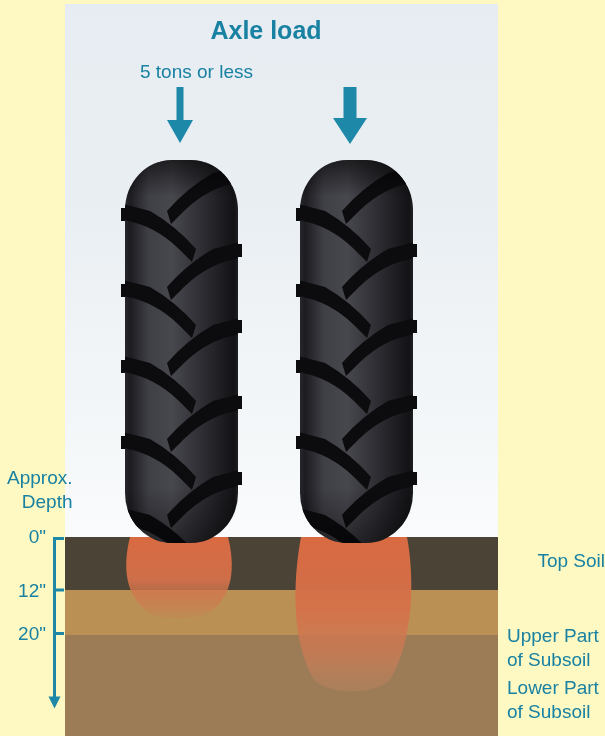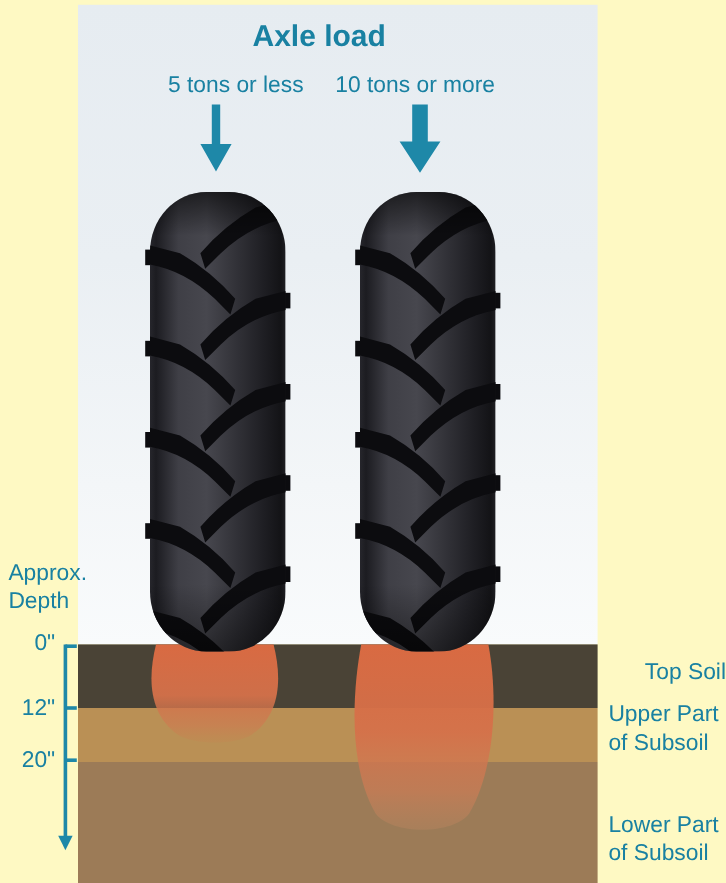--- a/index.html
+++ b/index.html
@@ -14,36 +14,36 @@
     position:absolute;left:65px;top:4px;width:433px;height:533px;
     background:linear-gradient(180deg,#e6ecf1 0%,#eaeff3 40%,#f3f6f8 75%,#f9fbfc 100%);
   }
   .soil{position:absolute;left:65px;top:537px;width:433px;height:199px;}
   .soil .layer{position:absolute;left:0;width:433px;}
   .layer-topsoil{top:0;height:53px;background:#4a4336;}
   .layer-upper{top:53px;height:45px;background:#ba9055;}
   .layer-lower{top:98px;height:101px;background:#9c7b57;}
   .scene-svg{position:absolute;left:0;top:0;}
   .teal{color:#1981a2;}
-  .label{position:absolute;font-size:19px;line-height:24px;}
+  .label{position:absolute;font-size:19px;line-height:24px;text-align:right;}
   .title{
     position:absolute;left:166px;top:16px;width:200px;
     text-align:center;font-size:25px;font-weight:bold;line-height:28px;
   }
   .load-label{position:absolute;top:60px;width:150px;text-align:center;}
   .load-label-1{left:103px;text-align:right;}
   .load-label-2{left:271px;}
   .approx-depth{left:7px;top:466px;white-space:pre-line;}
   .tick-label{position:absolute;left:8px;width:38px;text-align:right;font-size:19px;}
   .tick-0{top:526px;}
   .tick-12{top:580px;}
   .tick-20{top:623px;}
   .soil-label{position:absolute;left:507px;width:98px;font-size:19px;line-height:24px;}
   .soil-label-top{top:549px;}
-  .soil-label-upper{top:584px;}
+  .soil-label-upper{top:624px;}
   .soil-label-lower{top:676px;}
 </style>
 </head>
 <body>
 
 <div class="stage">
 
   <div class="sky"></div>
 
   <div class="soil">
@@ -132,21 +132,20 @@
       <line x1="54.5" y1="538.5" x2="64" y2="538.5"></line>
       <line x1="54.5" y1="590" x2="64" y2="590"></line>
       <line x1="54.5" y1="633.5" x2="64" y2="633.5"></line>
     </g>
     <path d="M48.5,696.5 L54.5,708.5 L60.5,696.5 Z" fill="#1e88a8" stroke="none"></path>
   </svg>
 
   <div class="title teal" style="color: rgb(25, 129, 162);">Axle load</div>
 
   <div class="load-label load-label-1 label teal" style="color: rgb(25, 129, 162);">5 tons or less</div>
-  <div class="load-label load-label-2 label teal" style="color: rgb(25, 129, 162);">10 tons or more</div>
 
   <div class="label approx-depth teal" style="color: rgb(25, 129, 162);">Approx.
 Depth</div>
 
   <div class="tick-label tick-0 teal" style="color: rgb(25, 129, 162);">0"</div>
   <div class="tick-label tick-12 teal" style="color: rgb(25, 129, 162);">12"</div>
   <div class="tick-label tick-20 teal" style="color: rgb(25, 129, 162);">20"</div>
 
   <div class="soil-label soil-label-top teal" style="color: rgb(25, 129, 162); text-align: right;">Top Soil</div>
   <div class="soil-label soil-label-upper teal" style="color: rgb(25, 129, 162);">Upper Part of Subsoil</div>

